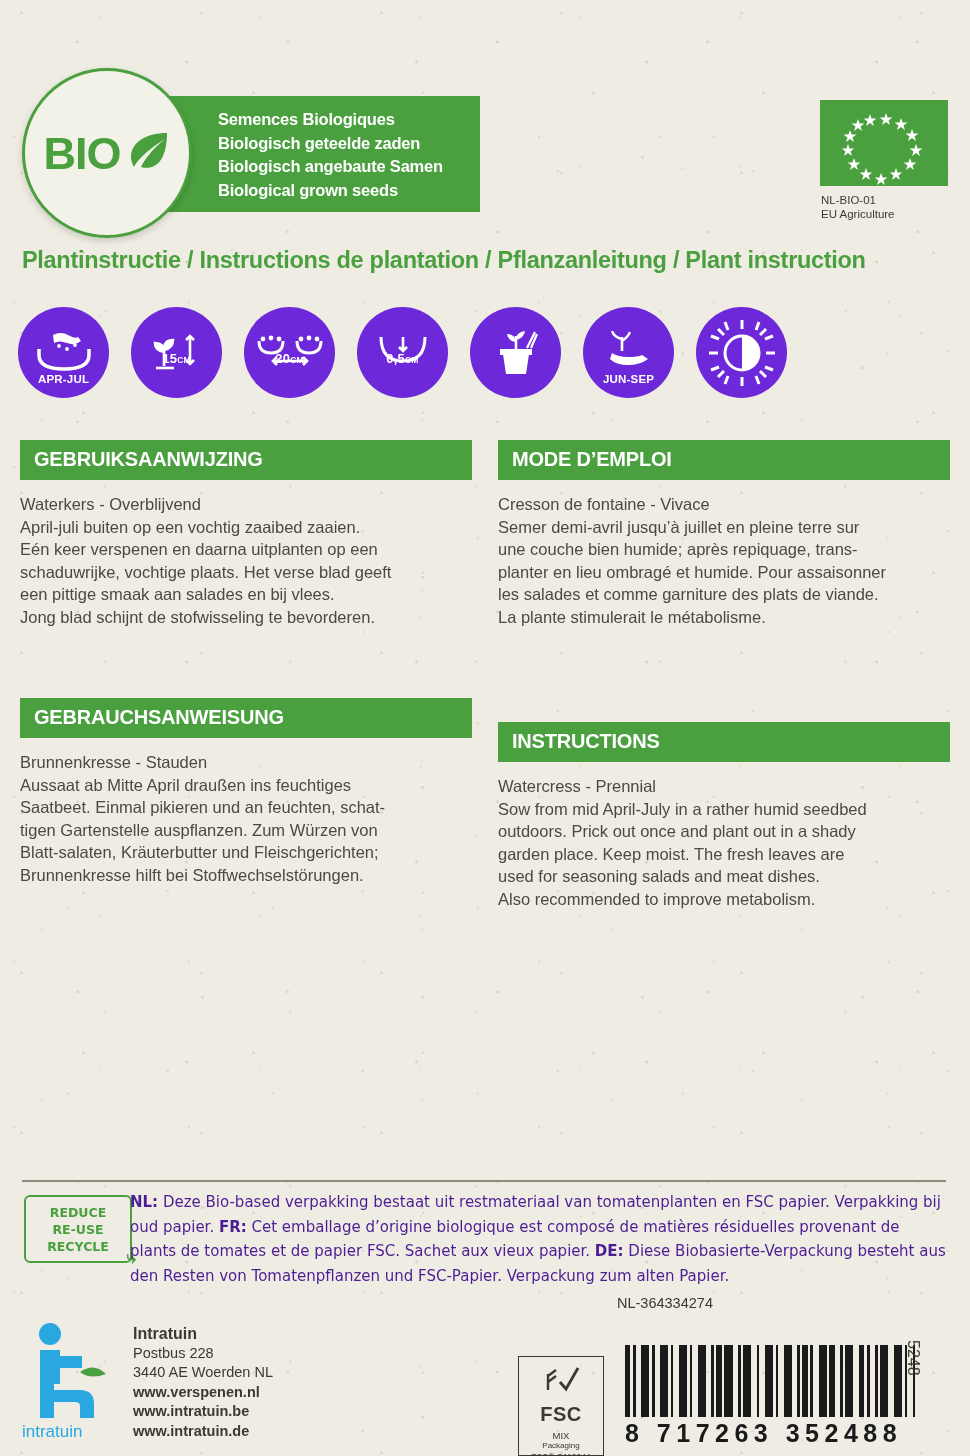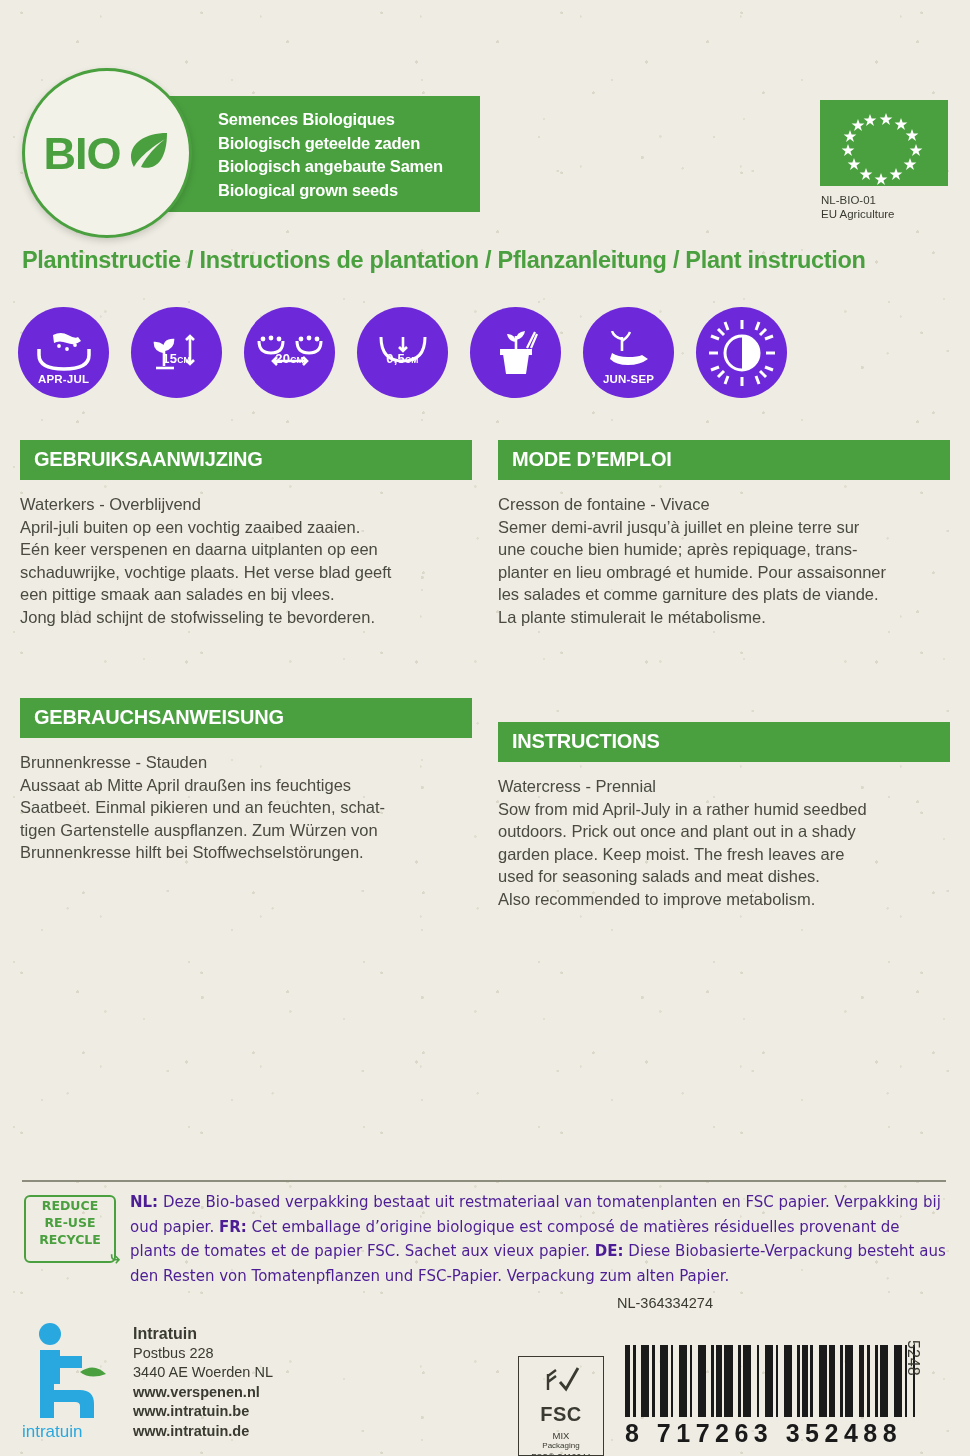--- a/index.html
+++ b/index.html
@@ -112,24 +112,24 @@
   #block-de { left: 20px; top: 698px; }
   #block-en { left: 498px; top: 698px; margin-top: 24px; }
 
   
   .footer-rule {
     position: absolute; left: 22px; top: 1180px; width: 924px; height: 2px;
     background: #8d8d7e;
   }
   .recycle-badge {
     position: absolute; left: 24px; top: 1195px;
-    width: 92px; height: 68px;
+    width: 108px; height: 68px;
     border: 2px solid #4aa03f; border-radius: 6px;
     color: #4aa03f; font-size: 12.5px; font-weight: bold;
-    line-height: 17px; text-align: center; 
+    line-height: 17px; text-align: center; padding-top: 7px;
     font-family: "DejaVu Sans", sans-serif;
   }
   .recycle-badge .arrow {
     position: absolute; right: -6px; bottom: -5px;
     color: #4aa03f; font-size: 17px;
   }
   .footer-text {
     position: absolute; left: 130px; top: 1190px; width: 820px;
     font-family: "DejaVu Sans", sans-serif;
     font-size: 15px; color: #4c1d95; line-height: 24.5px;
@@ -340,20 +340,21 @@
     </div>
   </div>
 
   <div class="block" id="block-de">
     <div class="block-head">GEBRAUCHSANWEISUNG</div>
     <div class="block-sub">Brunnenkresse - Stauden</div>
     <div class="block-body">
       <div>Aussaat ab Mitte April draußen ins feuchtiges</div>
       <div>Saatbeet. Einmal pikieren und an feuchten, schat-</div>
       <div>tigen Gartenstelle auspflanzen. Zum Würzen von</div>
+      <div>Blatt-salaten, Kräuterbutter und Fleischgerichten;</div>
       <div>Brunnenkresse hilft bei Stoffwechselstörungen.</div>
     </div>
   </div>
 
   <div class="block" id="block-en">
     <div class="block-head">INSTRUCTIONS</div>
     <div class="block-sub">Watercress - Prennial</div>
     <div class="block-body">
       <div>Sow from mid April-July in a rather humid seedbed</div>
       <div>outdoors. Prick out once and plant out in a shady</div>

